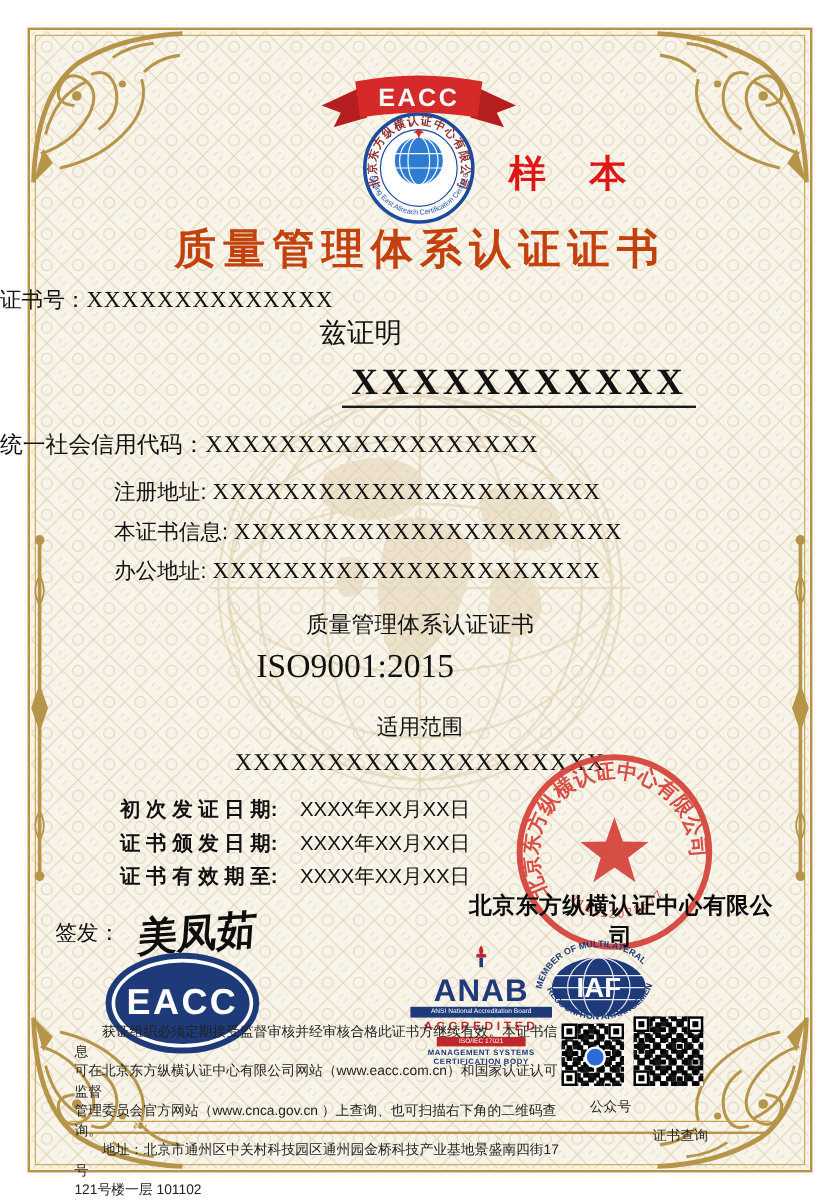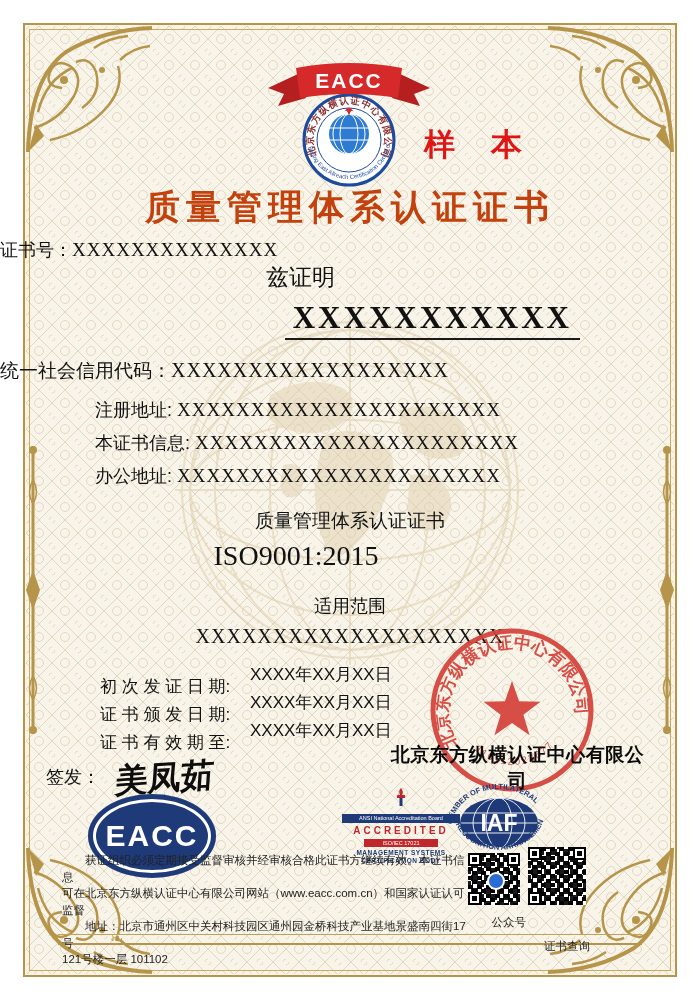--- a/index.html
+++ b/index.html
@@ -52,21 +52,21 @@
   .addr.a0 { top:398px; } .addr.a1 { top:431px; } .addr.a2 { top:464px; }
 
   .stdcap { position:absolute; left:0; width:700px; top:508px; text-align:center; font-size:19px; color:#111; }
   .std    { position:absolute; left:0; width:592px; top:540px; text-align:center;
             font-family:"Liberation Serif", serif; font-size:28px; color:#111; }
   .scopecap { position:absolute; left:0; width:700px; top:594px; text-align:center; font-size:18px; color:#111; }
   .scope    { position:absolute; left:0; width:700px; top:625px; text-align:center;
               font-family:"Liberation Serif", serif; font-size:20px; letter-spacing:1px; color:#111; }
 
   .daterow { position:absolute; left:100px; display:flex; font-size:17px; color:#111; white-space:nowrap; }
-  .daterow .lbl { width:150px; font-weight:400;margin-top:12px; }
+  .daterow .lbl { width:150px; font-weight:700; }
   .daterow .v { font-family:"Liberation Sans", sans-serif; }
   .daterow.d0 { top:663px; } .daterow.d1 { top:691px; } .daterow.d2 { top:719px; }
 
   .signrow { position:absolute; left:46px; top:756px; font-size:18px; color:#111; }
   .signrow .sig { display:inline-block; font-family:"Liberation Serif", serif; font-weight:bold;
                   font-size:33px; margin-left:10px; transform:rotate(-4deg) skewX(-8deg);
                   vertical-align:middle; color:#0d0d0d; }
 
   .seal { position:absolute; left:424px; top:622px; width:176px; height:176px; opacity:0.93; }
   .companyline { position:absolute; left:385px; top:742px; width:265px; text-align:center;
@@ -338,20 +338,21 @@
 
   <div class="eaccoval">
     <span>EACC</span>
   </div>
 
   <div class="anab">
     <svg class="torch" width="16" height="20" viewBox="0 0 16 20">
       <path d="M8,0 Q11,4 9,7 Q13,6 12,10 L4,10 Q3,6 7,7 Q5,3 8,0 Z" fill="#c0272d"></path>
       <rect x="6.5" y="10" width="3" height="8" fill="#1e3a78"></rect>
     </svg>
+    <div class="word">ANAB</div>
     <div class="bar">ANSI National Accreditation Board</div>
     <div class="accr">ACCREDITED</div>
     <div class="redbar">ISO/IEC 17021</div>
     <div class="small">MANAGEMENT SYSTEMS</div>
     <div class="small">CERTIFICATION BODY</div>
   </div>
 
   <svg class="iaf" viewBox="0 0 122 82">
     <defs>
       <path id="iafTop" d="M 13,48 A 48,41 0 1 1 109,48"></path>
@@ -370,20 +371,21 @@
       <textPath href="#iafTop" startOffset="4%">MEMBER OF MULTILATERAL</textPath>
     </text>
     <text font-size="7.5" fill="#1e3a78" font-weight="bold">
       <textPath href="#iafBot" startOffset="2%">RECOGNITION ARRANGEMENT</textPath>
     </text>
   </svg>
 
   <div class="fineprint">
     <div class="ind">获证组织必须定期接受监督审核并经审核合格此证书方继续有效。本证书信息</div>
     <div>可在北京东方纵横认证中心有限公司网站（www.eacc.com.cn）和国家认证认可监督</div>
+    <div>管理委员会官方网站（www.cnca.gov.cn ）上查询、也可扫描右下角的二维码查询。</div>
     <div class="ind">地址：北京市通州区中关村科技园区通州园金桥科技产业基地景盛南四街17号</div>
     <div>121号楼一层 101102</div>
   </div>
 
   <div class="qr qr1">
     <i class="f tl">
         <i></i>
       </i>
       <i class="f tr">
         <i></i>

